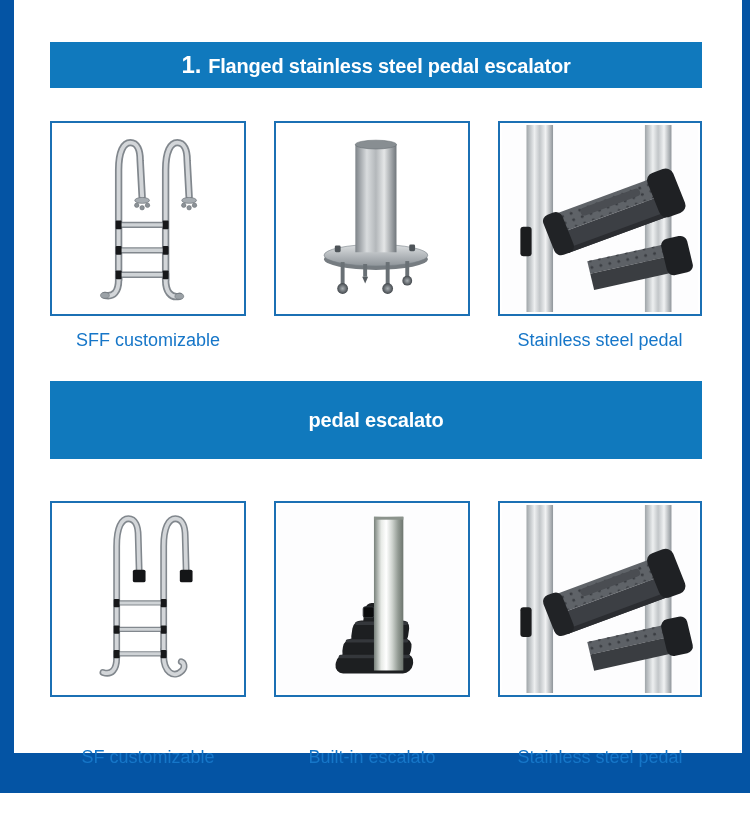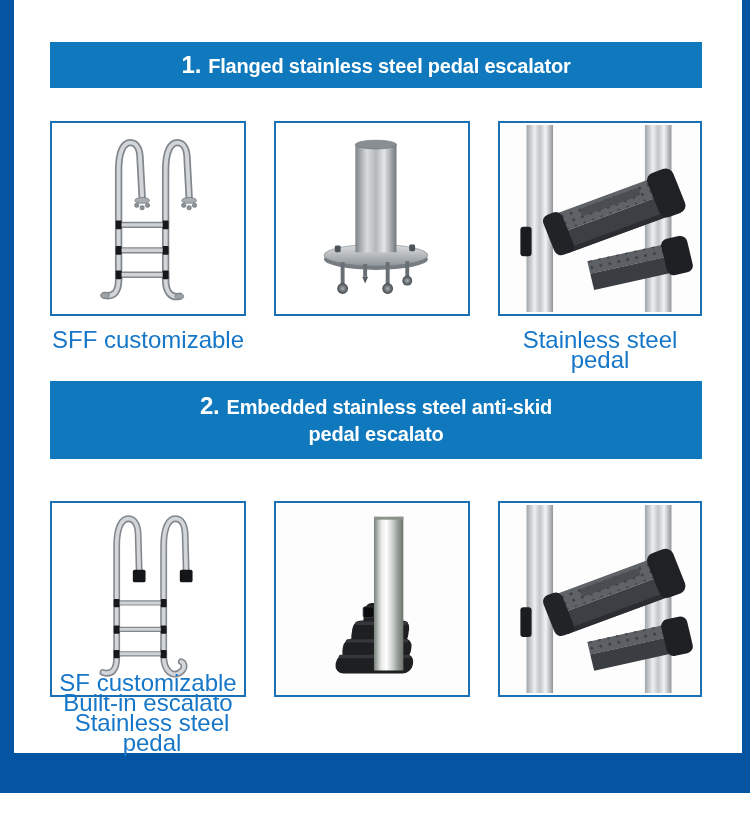--- a/index.html
+++ b/index.html
@@ -28,24 +28,24 @@
   .row-2{top:501px;height:196px;}
   .card{
     margin:0;box-sizing:border-box;height:100%;background:#ffffff;
     border:2px solid #1b70b4;padding:2px;
   }
   .card svg{display:block;width:100%;height:100%;}
   .w1{width:196px;}.w2{width:196px;}.w3{width:204px;}
 
   .caption-row{
     position:absolute;left:50px;width:652px;display:flex;justify-content:space-between;
-    color:#1676c8;font-size:24px;line-height:20px;
+    color:#1676c8;font-size:18px;line-height:20px;
   }
   .captions-1{top:330px;}
-  .captions-2{top:673px;flex-direction:column;}
+  .captions-2{top:747px;}
   .caption{text-align:center;}
 </style>
 </head>
 <body>
 
 <div class="page">
 
   <div class="edge left"></div>
   <div class="edge right"></div>
   <div class="bottom-bar"></div>
@@ -172,23 +172,20 @@
       </svg>
     </figure>
   </div>
 
   <div class="caption-row captions-1">
     <div class="caption w1">SFF customizable</div>
     <div class="caption w3">Stainless steel pedal</div>
   </div>
 
   <div class="banner banner-2">
-    <div class="banner-line">
-      <span class="banner-num">2.</span><span>Embedded stainless steel anti-skid</span>
-    </div>
     <div class="banner-line">pedal escalato</div>
   </div>
 
   <div class="cards-row row-2">
 
     <figure class="card w1">
       <svg viewBox="0 0 192 192" preserveAspectRatio="none">
         <g fill="none" stroke-linecap="round">
           <path d="M64,150 L64,156 C64,168 59,174 50,171" stroke="#81878d" stroke-width="7"></path>
           <path d="M112,148 L112,154 C112,170 122,178 131,169 C134,166 133,161 130,160" stroke="#81878d" stroke-width="7"></path>

